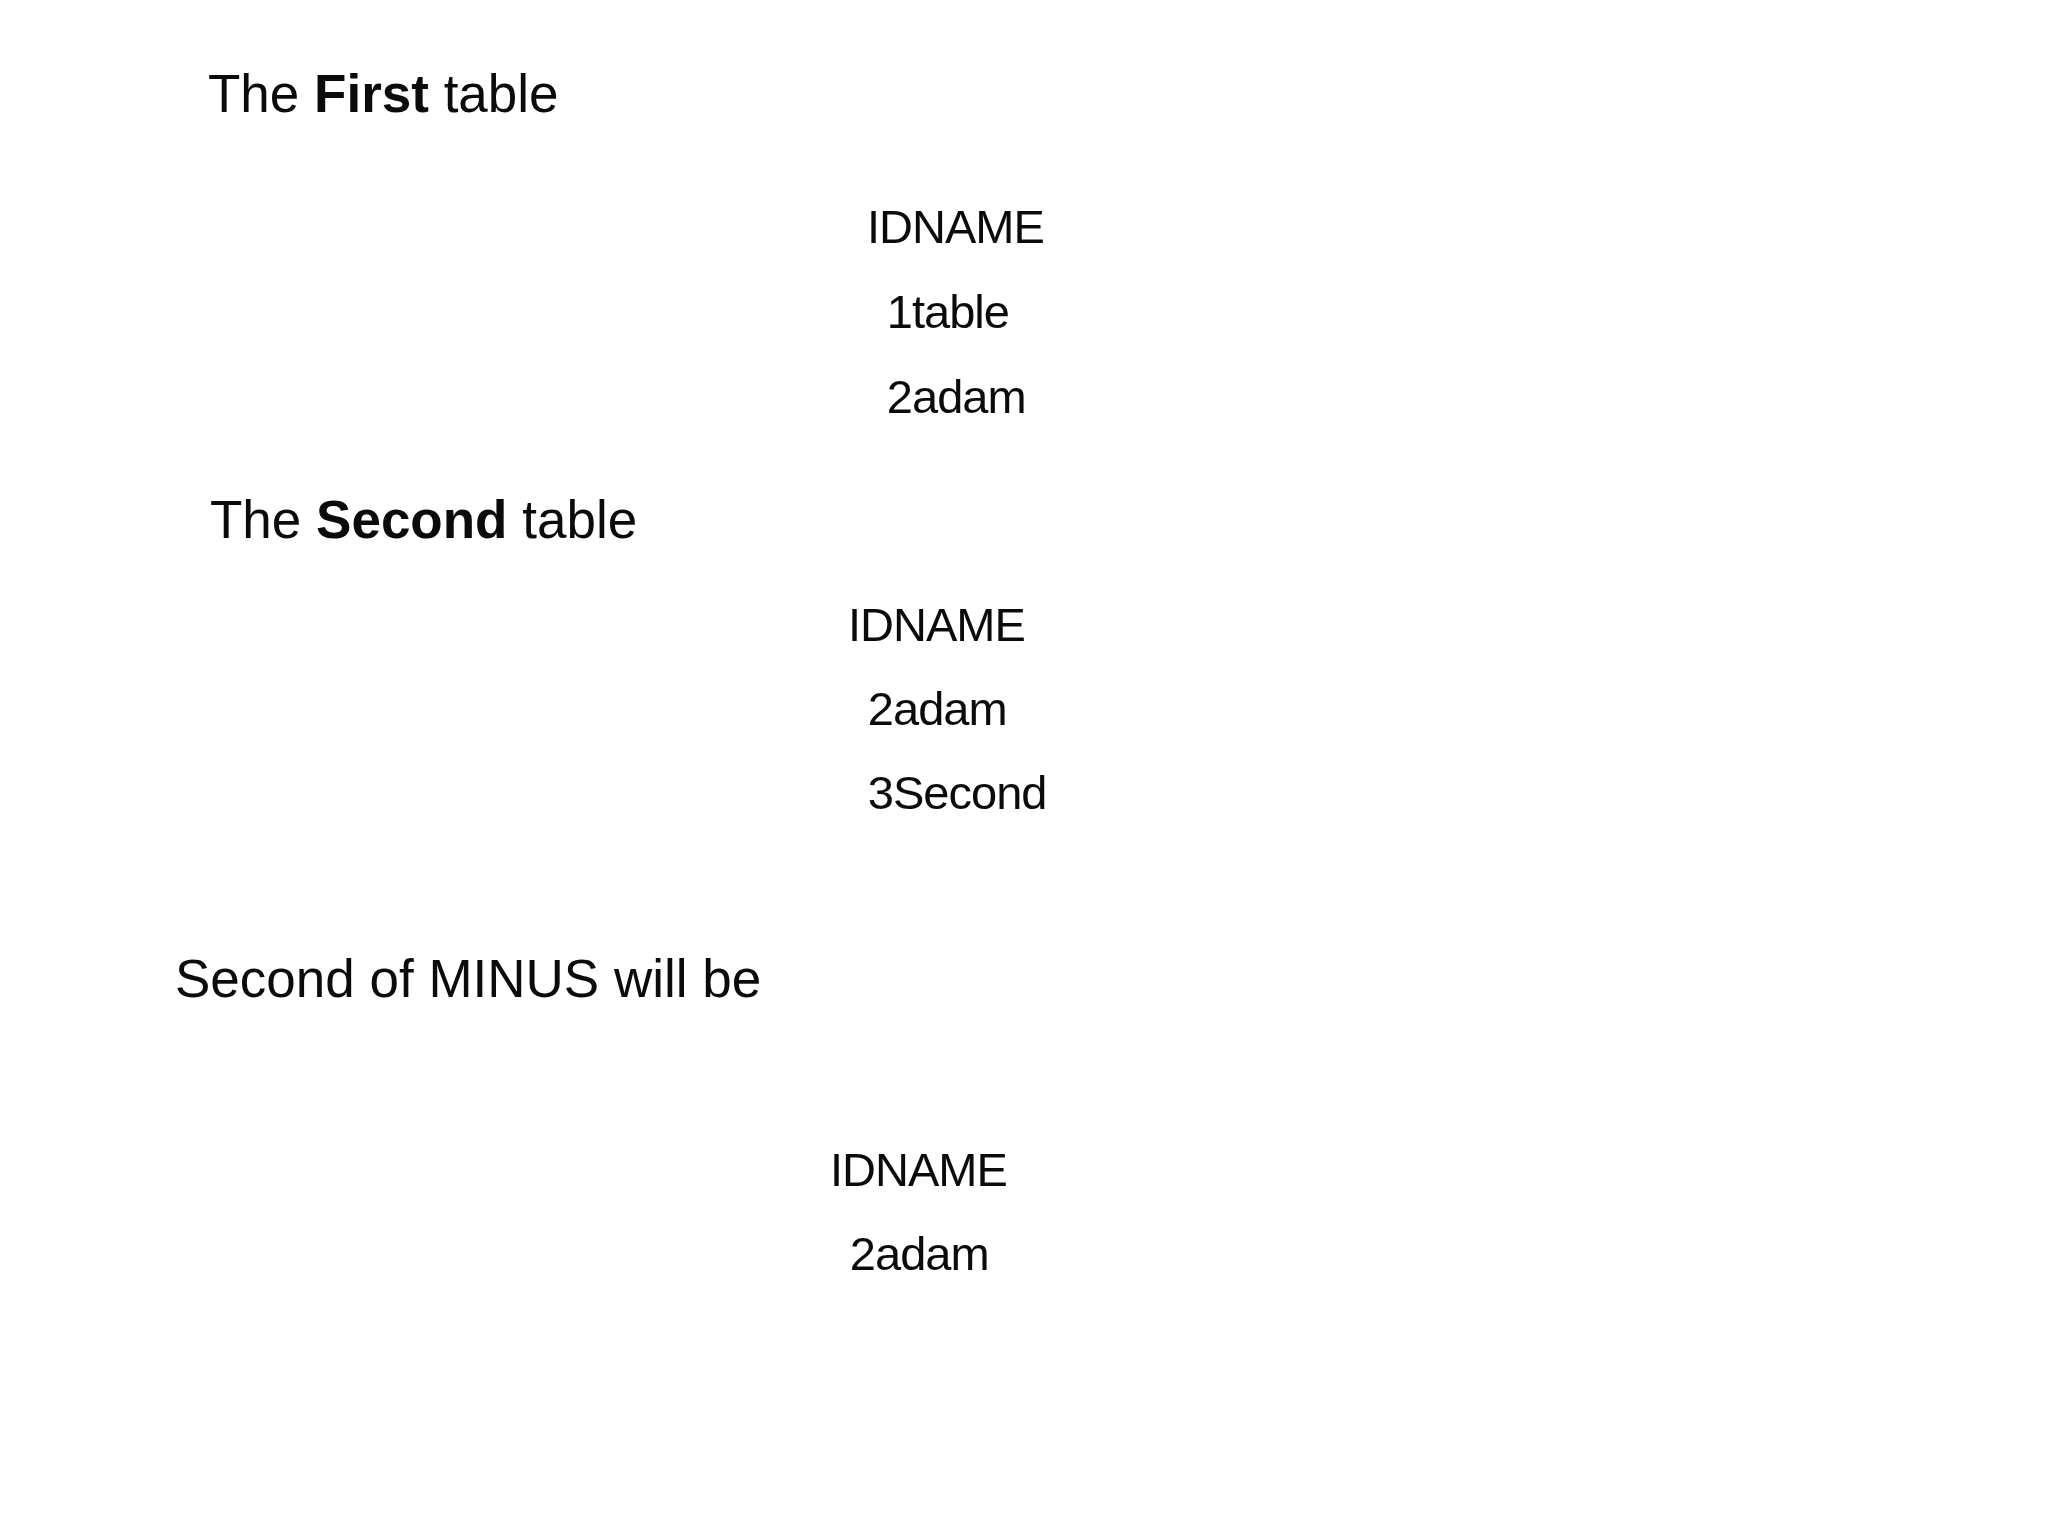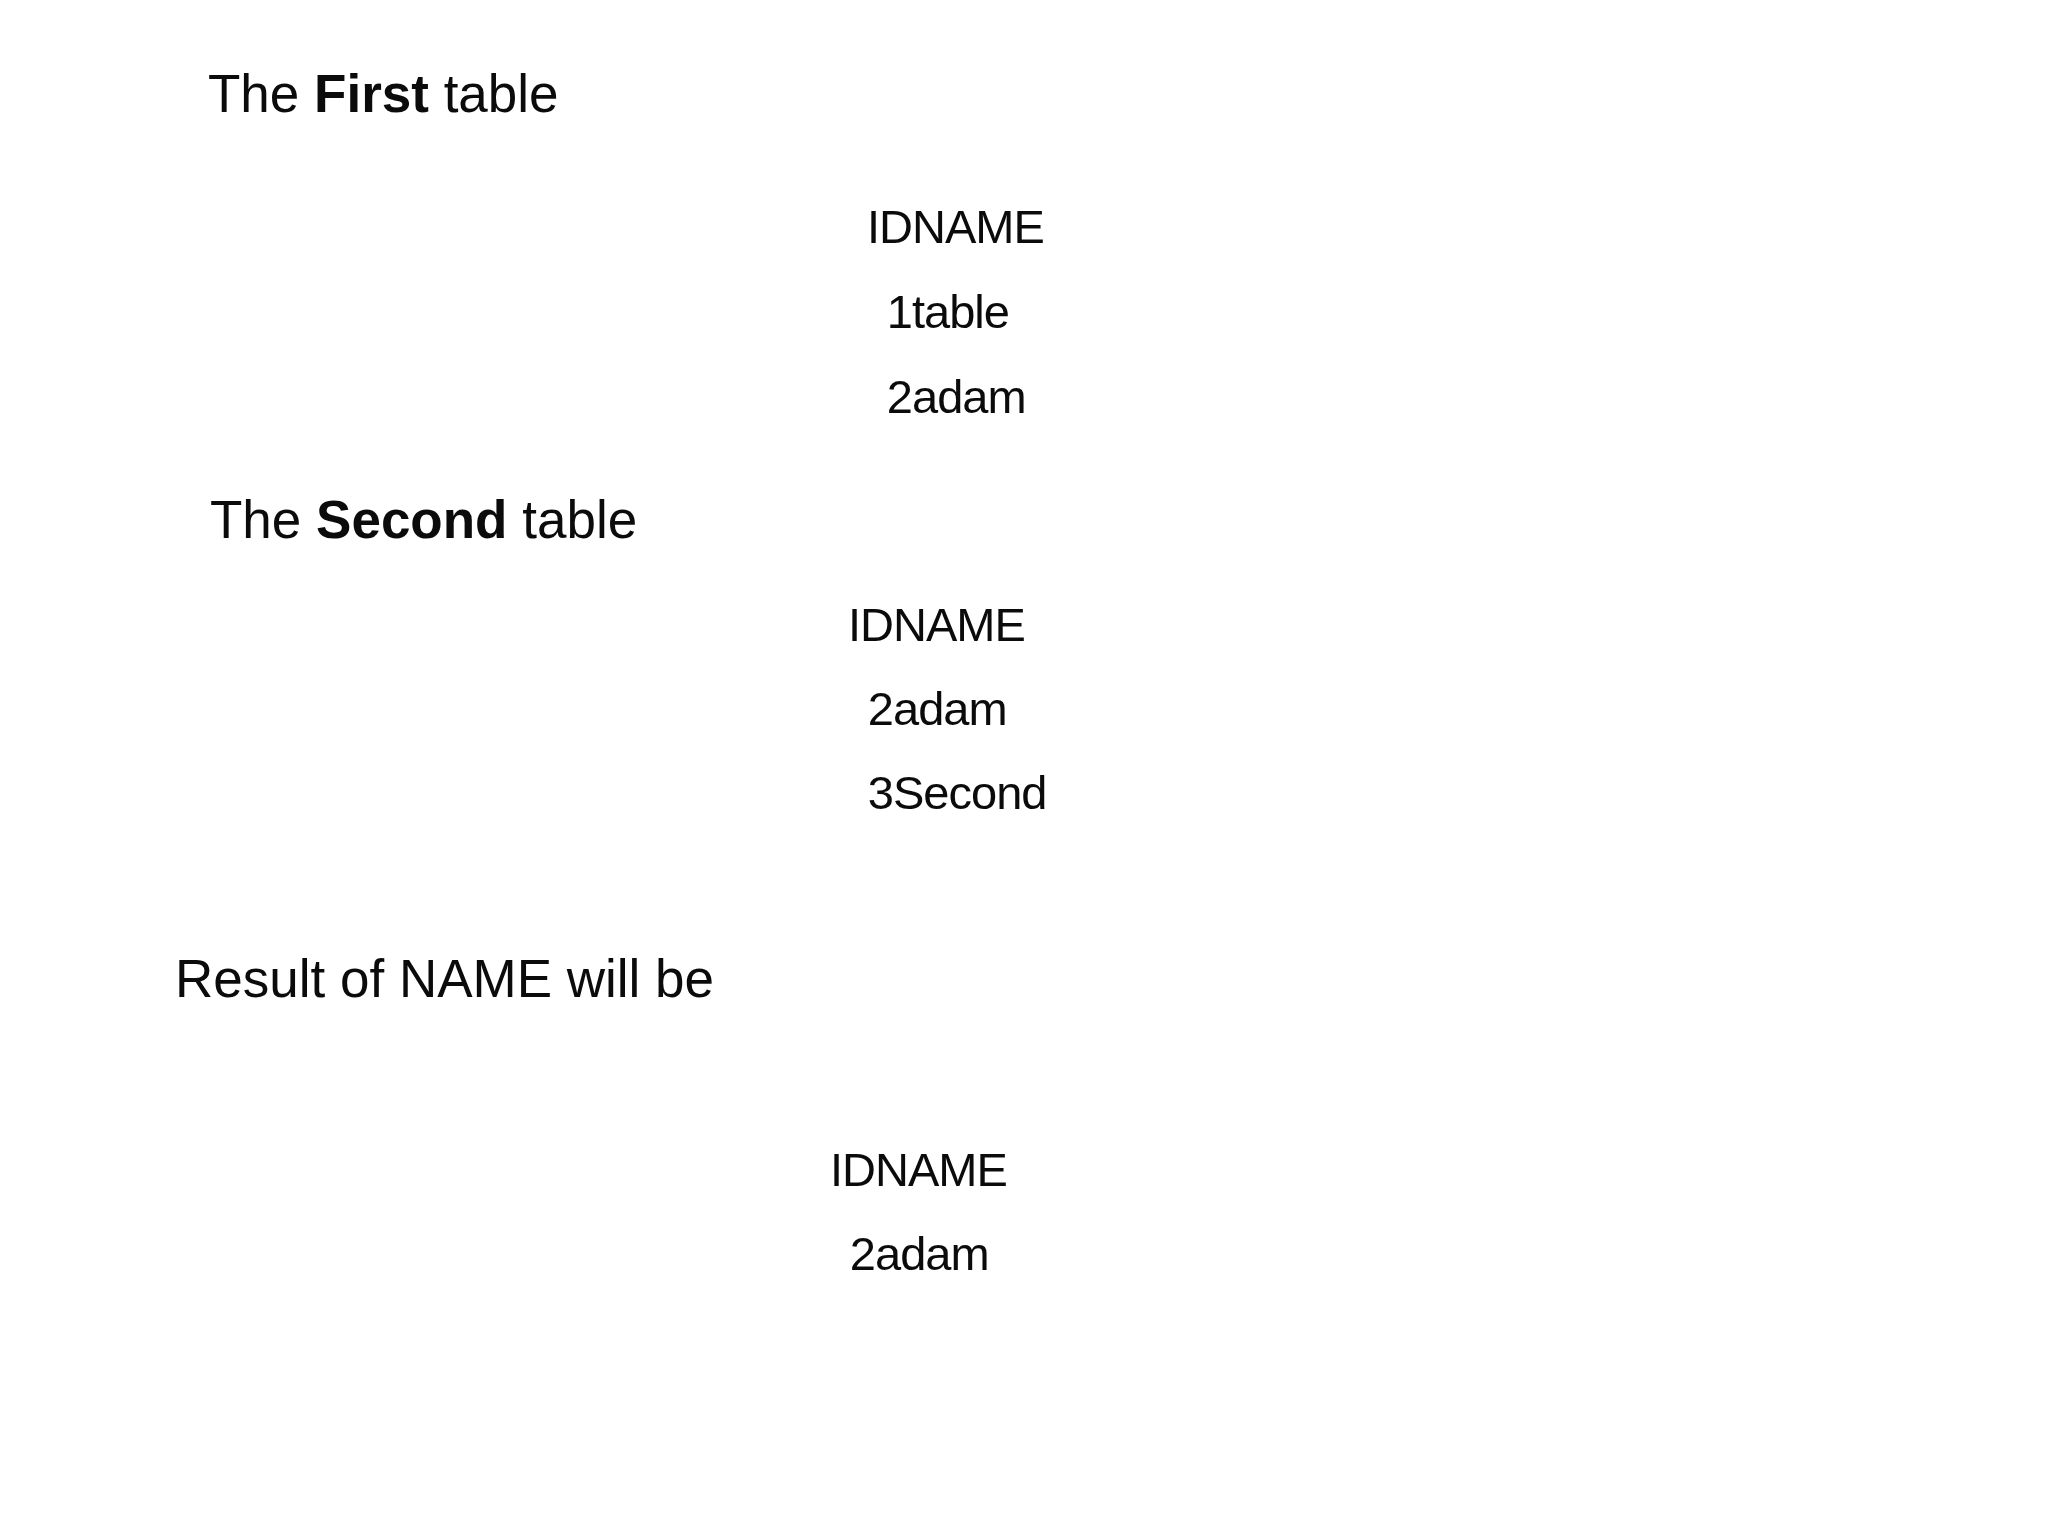--- a/index.html
+++ b/index.html
@@ -85,21 +85,21 @@
     <div class="row">
       <div class="cid">2</div>
       <div class="cname">adam</div>
     </div>
     <div class="row">
       <div class="cid">3</div>
       <div class="cname">Second</div>
     </div>
   </div>
 
-  <h2 class="hd" id="hd-result"><span>Result of NAME will be</span></h2>
+  <h2 class="hd" id="hd-result"><span>Second of MINUS will be</span></h2>
 
   <div class="tbl" id="tbl-result">
     <div class="row">
       <div class="cid">ID</div>
       <div class="cname">NAME</div>
     </div>
     <div class="row">
       <div class="cid">2</div>
       <div class="cname">adam</div>
     </div>

